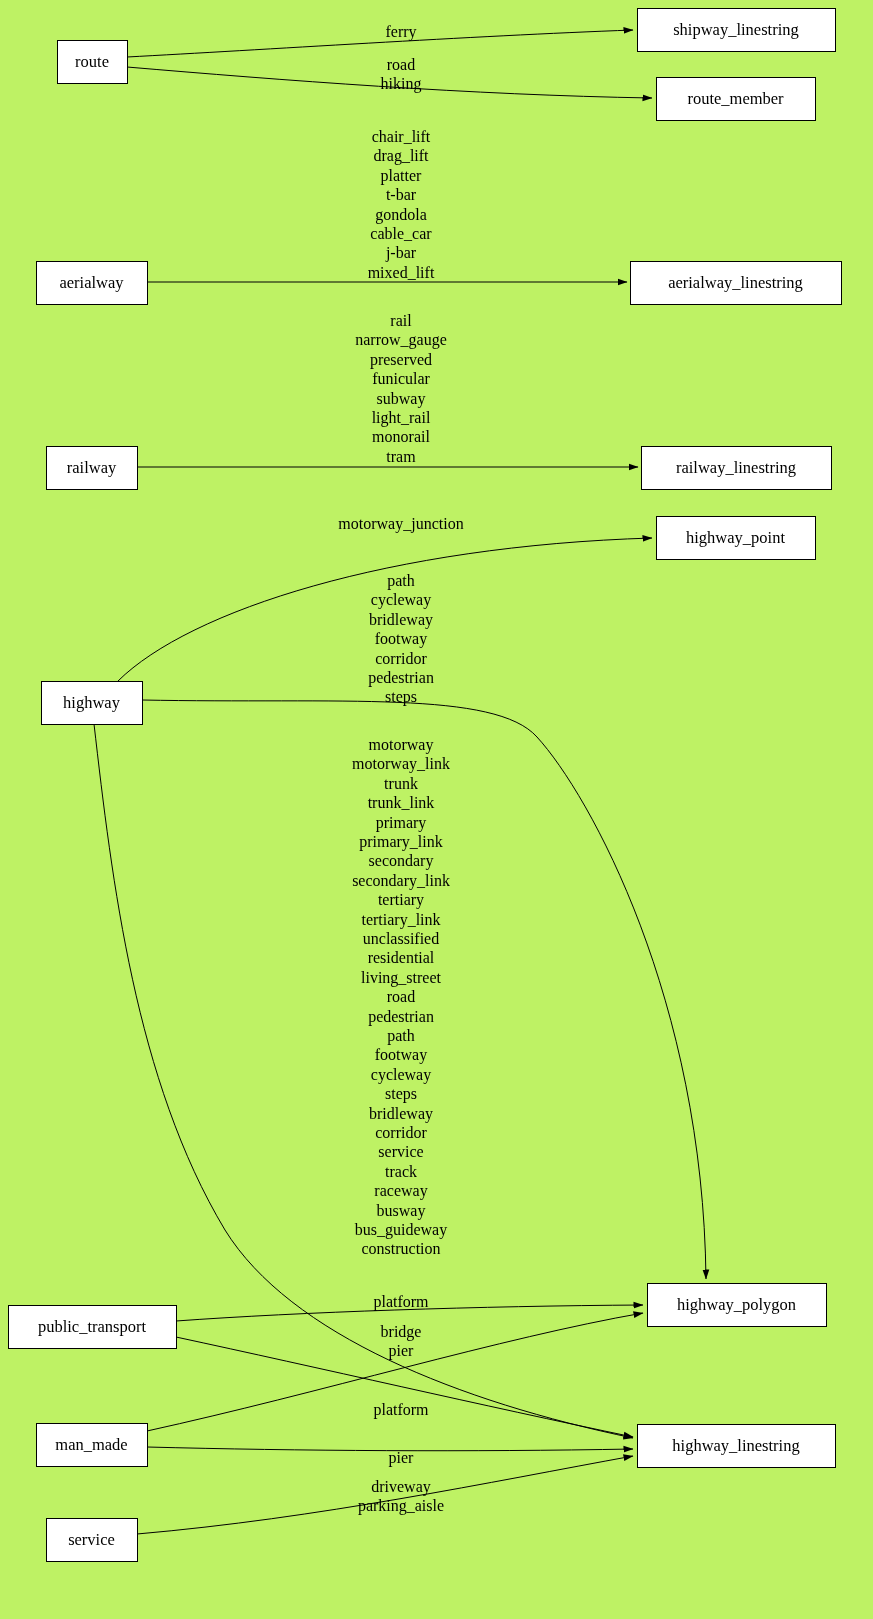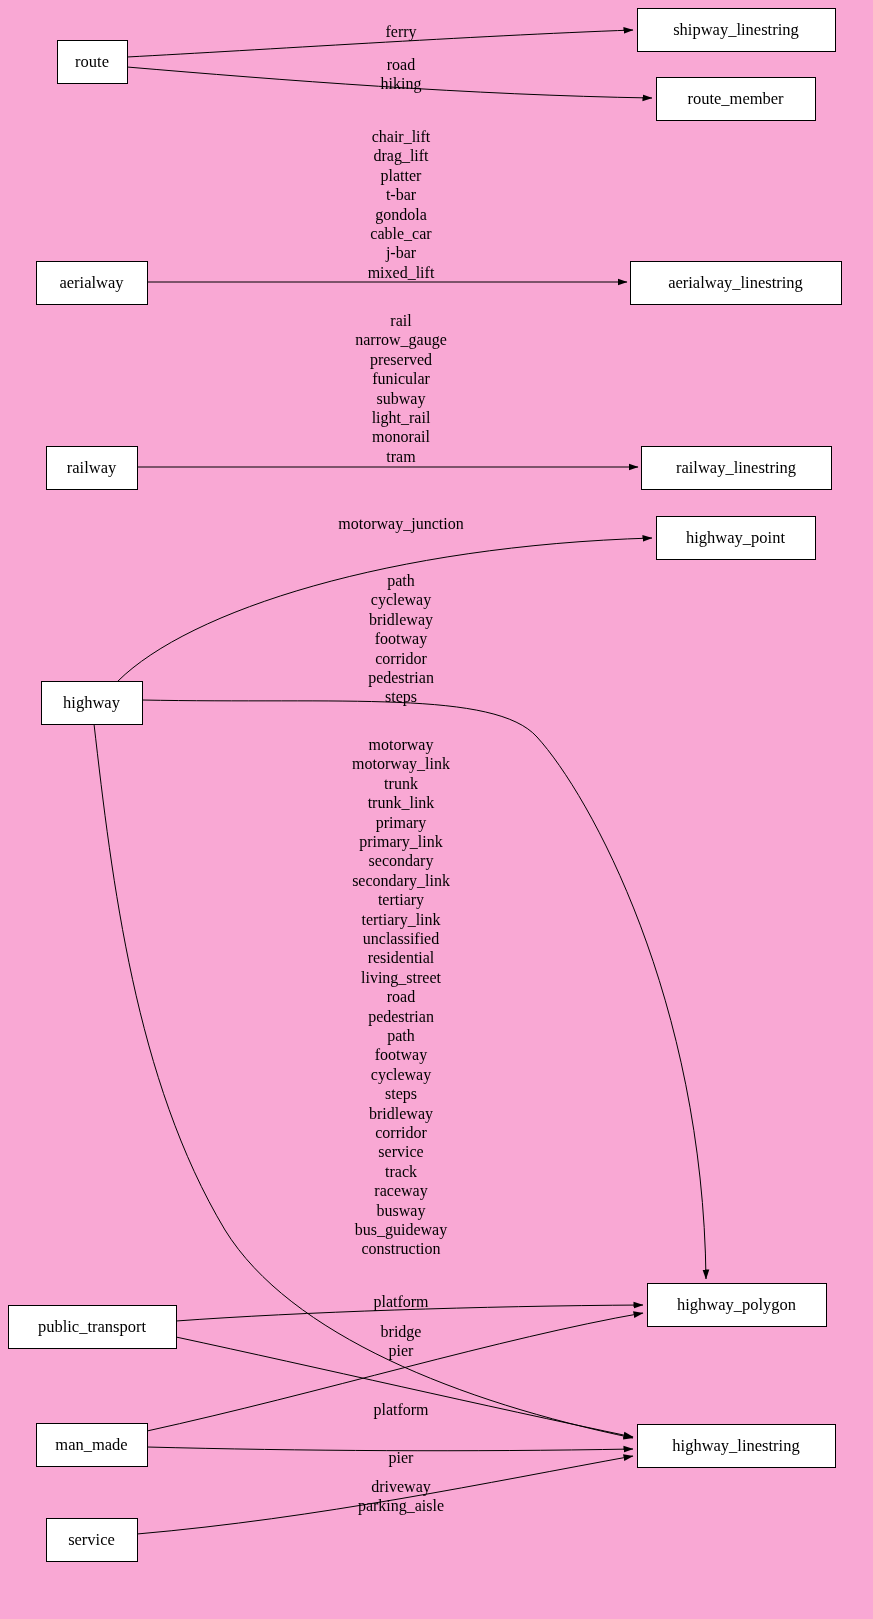--- a/index.html
+++ b/index.html
@@ -1,16 +1,16 @@
 <!DOCTYPE html>
 <html><head>
 <meta charset="utf-8">
 <style>
   html,body{margin:0;padding:0;background:#ffffff;}
-  #canvas{position:relative;width:873px;height:1619px;background:#f9a8d4;}
+  #canvas{position:relative;width:873px;height:1619px;background:#bef264;}
   .lbl{font-family:"Liberation Serif","DejaVu Serif",serif;font-size:16px;fill:#000000;text-anchor:middle;}
   .nlbl{font-family:"Liberation Serif","DejaVu Serif",serif;font-size:16.5px;fill:#000000;text-anchor:middle;}
 </style>
 </head>
 <body>
 
 <div id="canvas"><svg width="873" height="1619" viewBox="0 0 873 1619">
       <defs>
         <marker id="arrow" viewBox="0 0 10 8" refX="9.5" refY="4" markerWidth="10" markerHeight="8" orient="auto">
           <path d="M0,0.6 L10,4 L0,7.4 Z" fill="#000000"></path>

